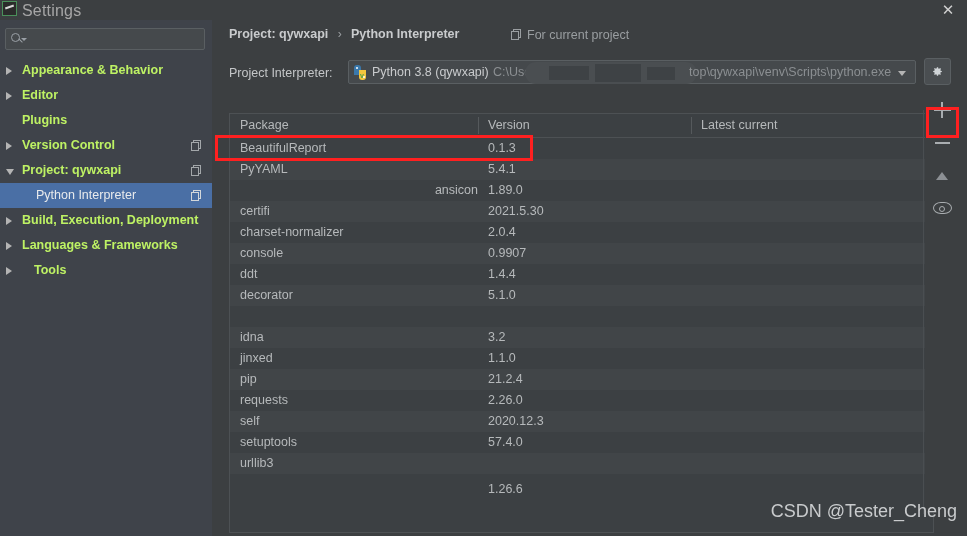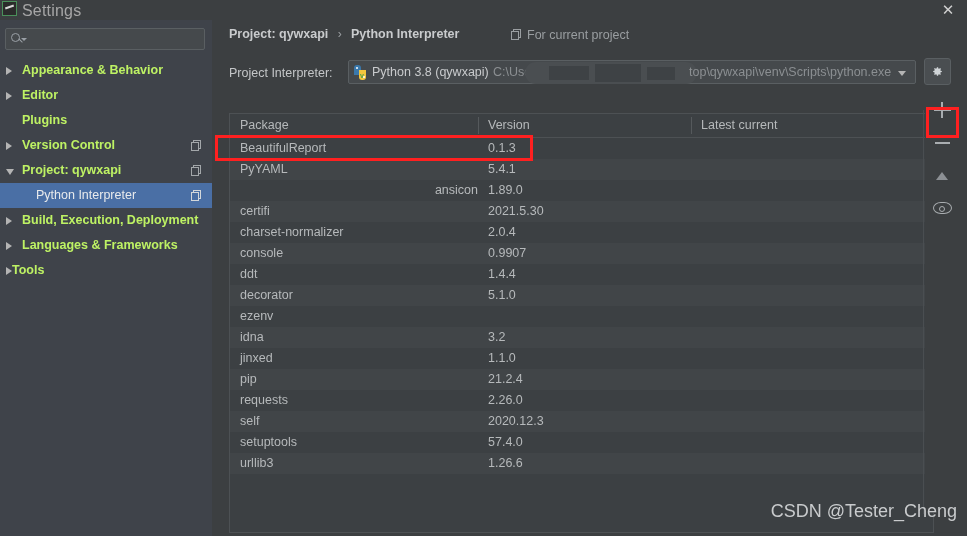--- a/index.html
+++ b/index.html
@@ -157,21 +157,21 @@
         <div class="tree-row bold">
           <span class="arrow closed" style="left: 6px;"></span>
           <span class="tree-label" style="left: 22px;">Build, Execution, Deployment</span>
         </div>
         <div class="tree-row bold">
           <span class="arrow closed" style="left: 6px;"></span>
           <span class="tree-label" style="left: 22px;">Languages &amp; Frameworks</span>
         </div>
         <div class="tree-row bold">
           <span class="arrow closed" style="left: 6px;"></span>
-          <span class="tree-label" style="left: 12px;">Tools</span>
+          <span class="tree-label" style="left: 34px;">Tools</span>
         </div>
       </div>
   </div>
 
   <div class="content">
 
     <div class="breadcrumb">
       <span class="bc-item">Project: qywxapi</span>
       <span class="bc-sep">›</span>
       <span class="bc-item">Python Interpreter</span>
@@ -252,21 +252,20 @@
             <div class="cell" style="left: 0px; width: 248px;">ddt</div>
             <div class="cell" style="left: 248px; width: 213px;">1.4.4</div>
             <div class="cell" style="left: 461px; width: 242px;"></div>
           </div>
           <div class="trow even">
             <div class="cell" style="left: 0px; width: 248px;">decorator</div>
             <div class="cell" style="left: 248px; width: 213px;">5.1.0</div>
             <div class="cell" style="left: 461px; width: 242px;"></div>
           </div>
           <div class="trow odd">
-            <div class="cell" style="left: 0px; width: 248px;">ezenv</div>
             <div class="cell" style="left: 461px; width: 242px;"></div>
           </div>
           <div class="trow even">
             <div class="cell" style="left: 0px; width: 248px;">idna</div>
             <div class="cell" style="left: 248px; width: 213px;">3.2</div>
             <div class="cell" style="left: 461px; width: 242px;"></div>
           </div>
           <div class="trow odd">
             <div class="cell" style="left: 0px; width: 248px;">jinxed</div>
             <div class="cell" style="left: 248px; width: 213px;">1.1.0</div>
@@ -287,21 +286,21 @@
             <div class="cell" style="left: 248px; width: 213px;">2020.12.3</div>
             <div class="cell" style="left: 461px; width: 242px;"></div>
           </div>
           <div class="trow odd">
             <div class="cell" style="left: 0px; width: 248px;">setuptools</div>
             <div class="cell" style="left: 248px; width: 213px;">57.4.0</div>
             <div class="cell" style="left: 461px; width: 242px;"></div>
           </div>
           <div class="trow even">
             <div class="cell" style="left: 0px; width: 248px;">urllib3</div>
-            <div class="cell" style="left: 248px; width: 213px;">1.26.6</div>
+            <div class="cell" style="left: 248px; width: 213px; margin-top: 26px;">1.26.6</div>
             <div class="cell" style="left: 461px; width: 242px;"></div>
           </div>
         </div>
     </div>
   </div>
 
   <div class="rtool">
     <div class="tbtn">
       <span class="plus-h"></span>
         <span class="plus-v"></span>

